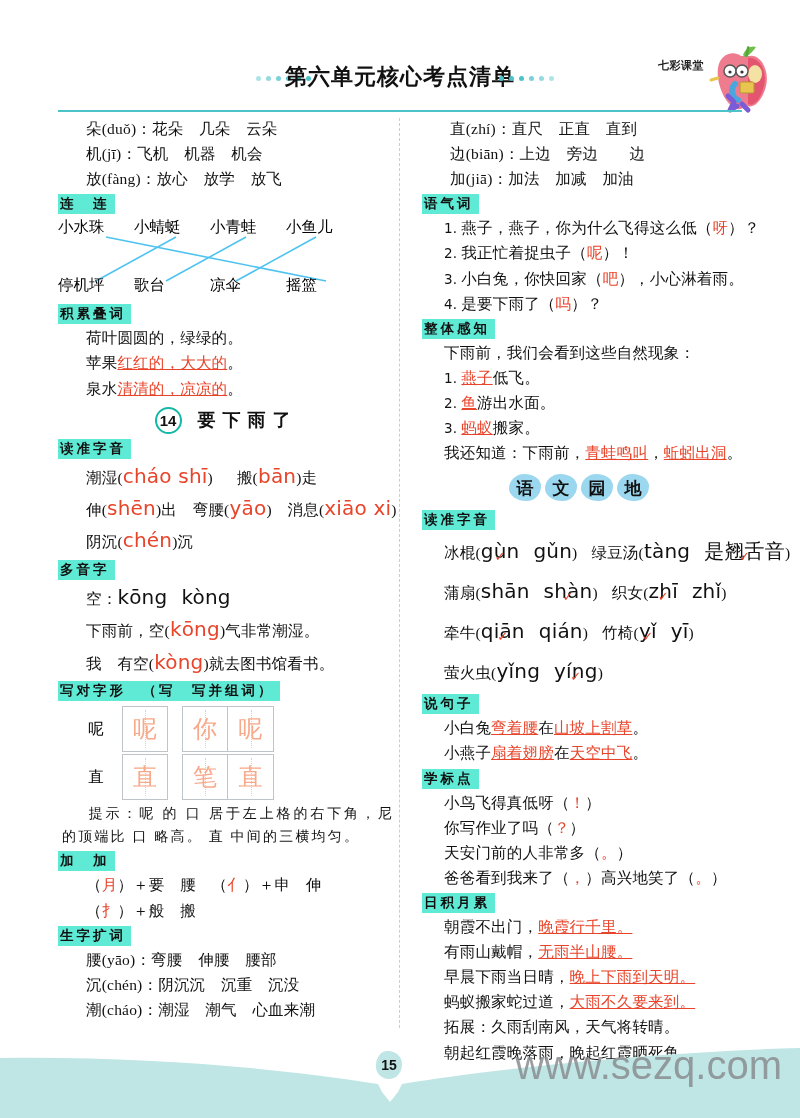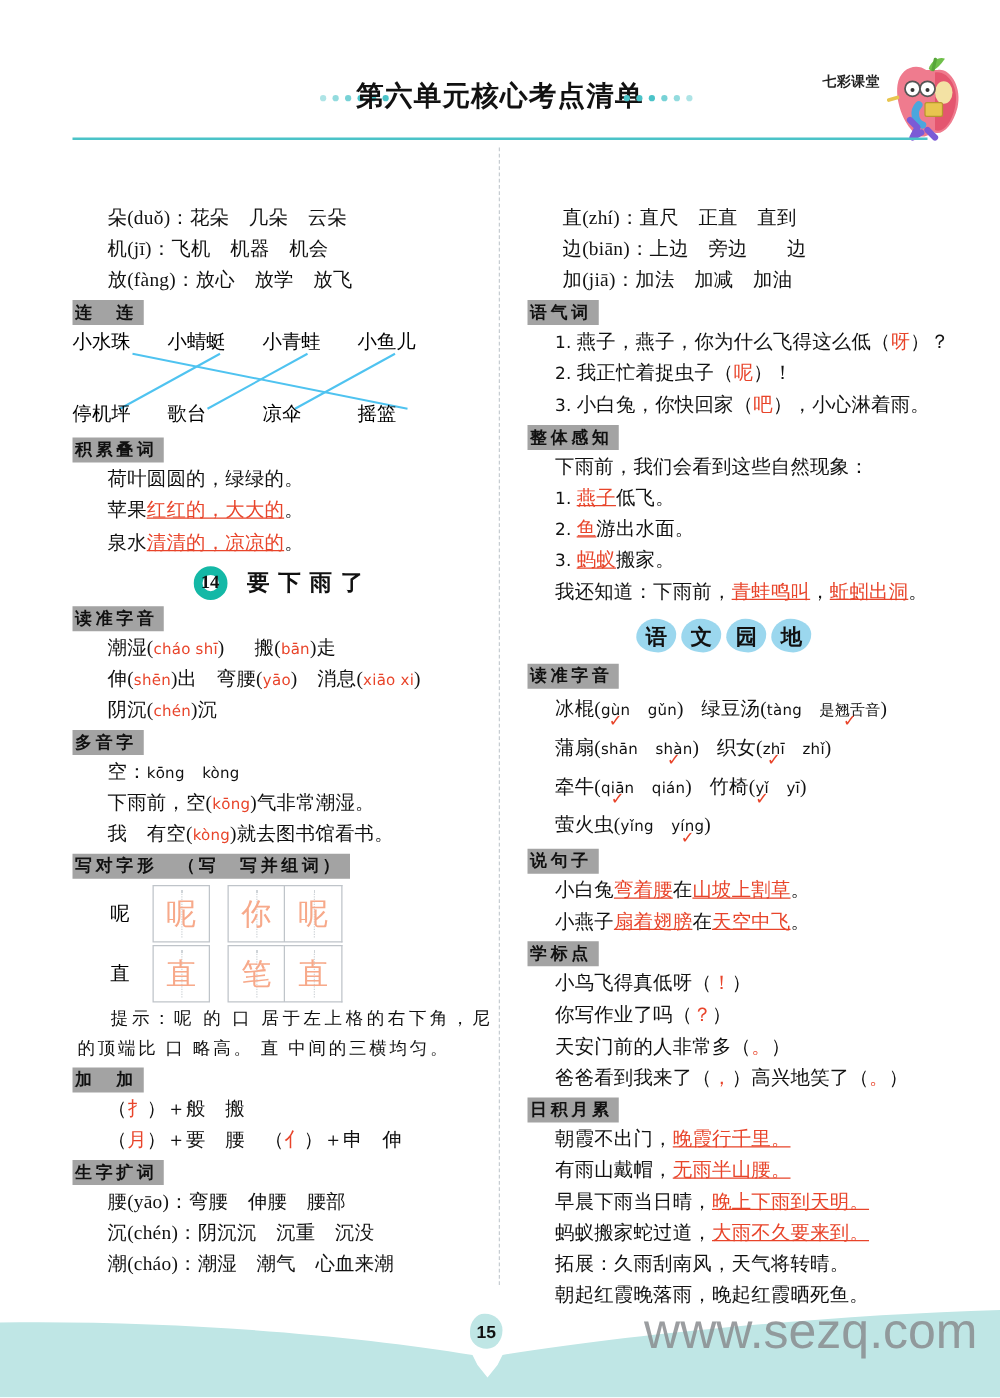--- a/index.html
+++ b/index.html
@@ -31,58 +31,58 @@
     font-family: "Liberation Sans", sans-serif; font-size: 11px;
     color: #222; letter-spacing: .5px; font-weight: bold; }
 
   .mascot { position: absolute; right: 26px; top: 44px; width: 66px; height: 70px; }
 
   .rule { position: absolute; left: 58px; top: 110px; width: 684px; height: 2px;
           background: #4bc3c8; }
 
   
   .cols { position: absolute; left: 58px; top: 116px; width: 684px; height: 920px;
-          display: flex; margin-top: 46px; }
+          display: flex; }
   .col { width: 342px; position: relative; padding: 0 6px 0 0; }
   .col.right { padding-left: 22px; }
   .divider { position: absolute; left: 399px; top: 118px; height: 910px;
              border-left: 1px dashed #c7cdd2; }
 
   
   .sec-head {
     font-family: "Liberation Sans", sans-serif;
     font-weight: bold; font-size: 13.5px; color: #111;
-    background: #a3a3a3; display: inline-block;
+    background: #5eead4; display: inline-block;
     padding: 1px 5px 1px 2px; margin: 3px 0 1px 0; letter-spacing: 3px;
   }
   .line { font-size: 15.5px; color: #111; line-height: 1.62;
           margin-left: 28px; white-space: nowrap; letter-spacing: .2px; }
   .line.tight { margin-left: 22px; }
-  .py { font-family: "DejaVu Sans", sans-serif; font-size: 12px; }
+  .py { font-family: "DejaVu Sans", sans-serif; font-size: 20px; }
   .red { color: #e8442a; }
   .redu { color: #e8442a; text-decoration: underline; }
   .num { font-family: "DejaVu Sans", sans-serif; font-size: 13.5px; }
   .sp { display:inline-block; width: 14px; }
   .sp2 { display:inline-block; width: 24px; }
 
   
   .match { position: relative; height: 84px; margin: 2px 0 0 0; }
   .match .row { position: absolute; width: 330px; display: flex; font-size: 15.5px; }
   .match .row.top { top: 0; }
   .match .row.bot { top: 58px; }
   .match .cell { width: 76px; text-align: left; }
   .match svg { position: absolute; left: 0; top: 0; }
 
   
   .lesson { display: flex; align-items: center; justify-content: center;
             margin: 6px 0 2px 0; gap: 16px; }
   .lesson .badge {
     width: 27px; height: 27px; border-radius: 50%;
-    border: 7px solid #14b8a6; color: #111; background:#fff;
-    font-family: Liberation Serif, serif; font-weight: bold; font-size: 15px;
+    border: 2px solid #14b8a6; color: #111; background:#fff;
+    font-family: Liberation Sans, sans-serif; font-weight: bold; font-size: 15px;
     display: flex; align-items: center; justify-content: center;
   }
   .lesson .ltitle { font-family: "Liberation Sans", sans-serif;
     font-weight: bold; font-size: 18px; letter-spacing: 7px; color:#111; }
 
   
   .garden { display:flex; justify-content:center; gap: 4px; margin: 8px 0 4px 0; }
   .garden .g {
     position: relative; width: 32px; height: 30px;
     display:flex; align-items:center; justify-content:center;
@@ -270,39 +270,40 @@
               </span>
             <span class="gbox">
                 <span>直</span>
               </span>
           </span>
         </div>
       </div>
       <div class="tip"><span class="ind"></span><span>提示：呢 的 口 居于左上格的右下角，尼 的顶端比 口 略高。 直 中间的三横均匀。</span></div>
 
       <div class="sec-head">加　加</div>
+      <div class="line">（<span class="red">月</span>）＋要　腰　（<span class="red">亻</span>）＋申　伸</div>
       <div class="line">（<span class="red">扌</span>）＋般　搬</div>
-      <div class="line">（<span class="red">月</span>）＋要　腰　（<span class="red">亻</span>）＋申　伸</div>
 
       <div class="sec-head">生字扩词</div>
       <div class="line">腰(yāo)：弯腰　伸腰　腰部</div>
       <div class="line">沉(chén)：阴沉沉　沉重　沉没</div>
       <div class="line">潮(cháo)：潮湿　潮气　心血来潮</div>
     </div>
 
     <div class="col right">
 
       <div class="line">直(zhí)：直尺　正直　直到</div>
       <div class="line">边(biān)：上边　旁边　　边</div>
       <div class="line">加(jiā)：加法　加减　加油</div>
 
       <div class="sec-head">语气词</div>
       <div class="line tight"><span class="num">1.</span> <span>燕子，燕子，你为什么飞得这么低（</span><span class="red">呀</span><span>）？</span></div>
       <div class="line tight"><span class="num">2.</span> <span>我正忙着捉虫子（</span><span class="red">呢</span><span>）！</span></div>
       <div class="line tight"><span class="num">3.</span> <span>小白兔，你快回家（</span><span class="red">吧</span><span>），小心淋着雨。</span></div>
+      <div class="line tight"><span class="num">4.</span> <span>是要下雨了（</span><span class="red">吗</span><span>）？</span></div>
 
       <div class="sec-head">整体感知</div>
       <div class="line tight">下雨前，我们会看到这些自然现象：</div>
       <div class="line tight"><span class="num">1.</span> <span class="redu">燕子</span><span>低飞。</span></div>
       <div class="line tight"><span class="num">2.</span> <span class="redu">鱼</span><span>游出水面。</span></div>
       <div class="line tight"><span class="num">3.</span> <span class="redu">蚂蚁</span><span>搬家。</span></div>
       <div class="line tight"><span>我还知道：下雨前，</span><span class="redu">青蛙鸣叫</span><span>，</span><span class="redu">蚯蚓出洞</span><span>。</span></div>
 
       <div class="garden">
         <span class="g">

